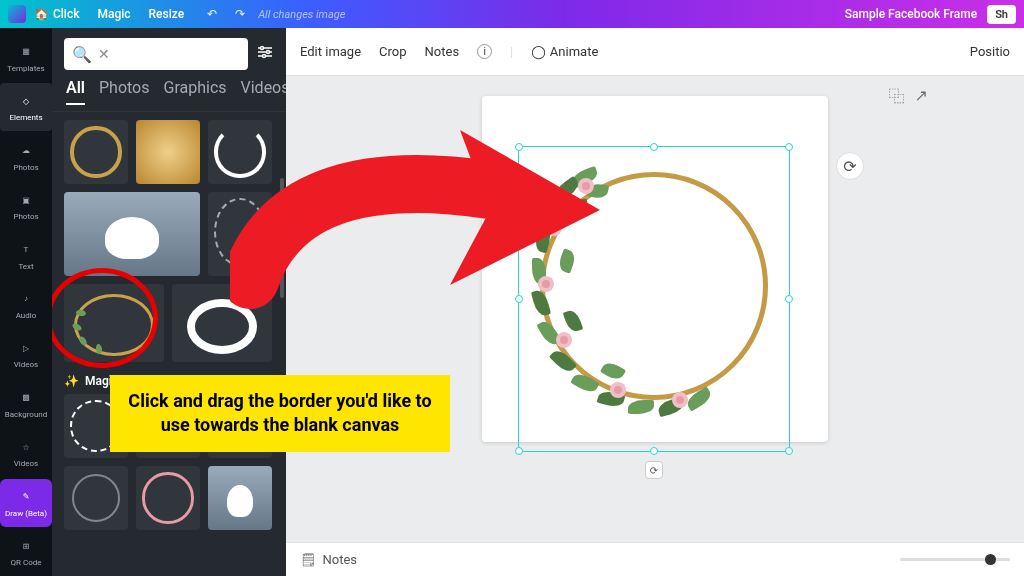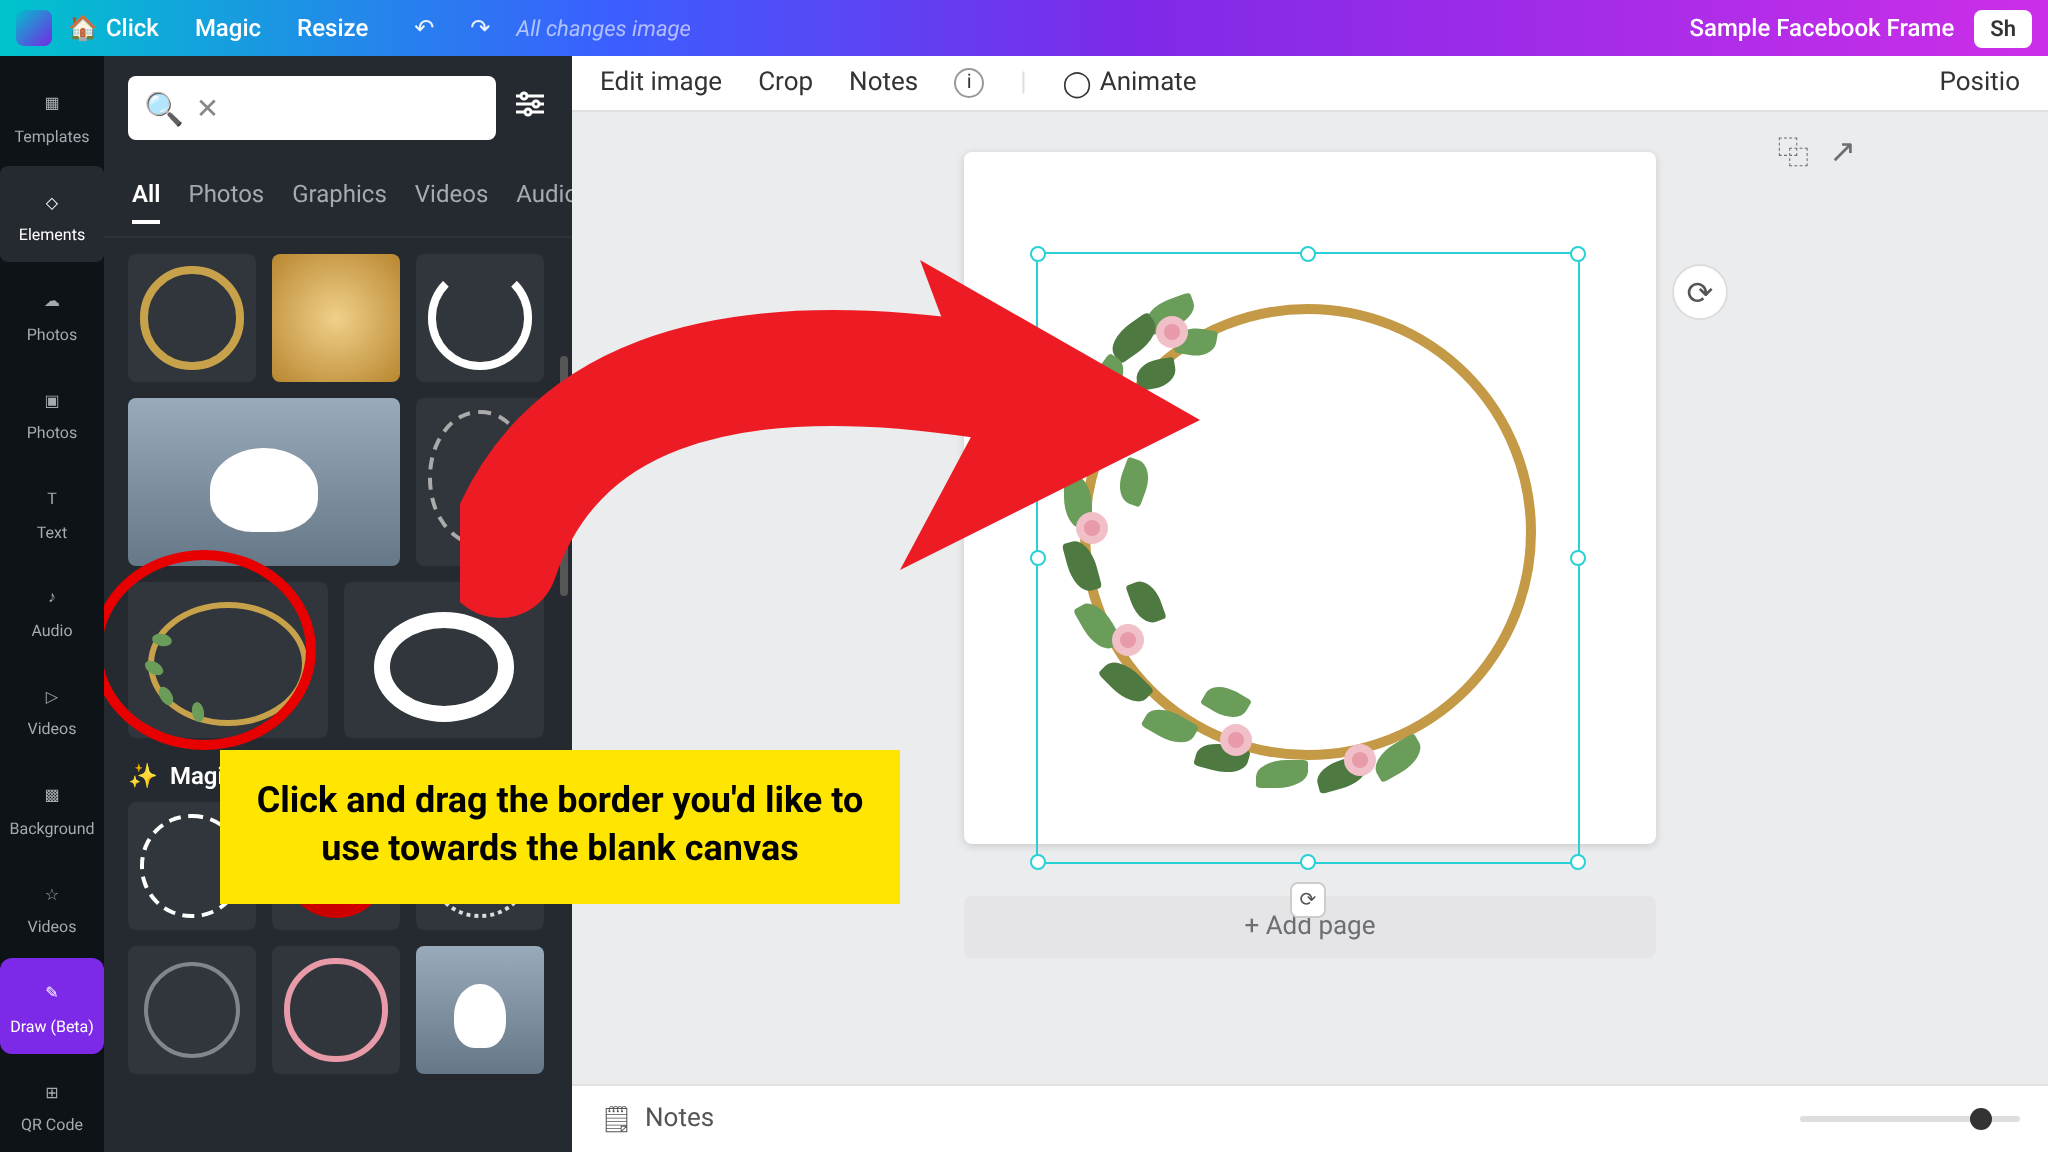--- a/index.html
+++ b/index.html
@@ -26,21 +26,21 @@
   .rail .ricon { width:18px; height:18px; display:flex; align-items:center; justify-content:center; }
 
   
   .panel { width: 234px; background:#252a30; display:flex; flex-direction:column; position:relative; }
   .search-wrap { padding:10px 12px 8px; display:flex; gap:8px; align-items:center; }
   .search { flex:1; background:#fff; border-radius:4px; height:32px; display:flex; align-items:center; padding:0 8px; gap:6px; }
   .search input { border:none; outline:none; flex:1; font-size:13px; color:#333; background:transparent; }
   .search .sicon { color:#777; }
   .search .clear { color:#888; cursor:pointer; font-size:14px; }
   .filter { color:#fff; cursor:pointer; }
-  .tabs { display:flex; gap:14px; padding:0 14px 6px; font-size:12px; color:#a6aab0; border-bottom:1px solid rgba(255,255,255,.05);margin-top:12px;}
+  .tabs { display:flex; gap:14px; padding:0 14px 6px; font-size:16px; color:#a6aab0; border-bottom:1px solid rgba(255,255,255,.05);}
   .tabs .tab { padding-bottom:6px; cursor:pointer; }
   .tabs .tab.active { color:#fff; border-bottom:2px solid #fff; font-weight:600; }
   .results { flex:1; overflow:hidden; padding:8px 12px; position:relative; }
   .grid-row { display:flex; gap:8px; margin-bottom:8px; }
   .thumb { border-radius:4px; position:relative; overflow:hidden; background:#30363c; }
   .t-sm { width:64px; height:64px; }
   .t-wide { width:136px; height:84px; }
   .t-med { width:64px; height:84px; }
   .t-half { width:100px; height:78px; }
   .gold-ring { border:4px solid #c8a24a; border-radius:50%; width:80%; height:80%; margin:10%; }
@@ -62,21 +62,21 @@
   .panel .collapse { position:absolute; right:-8px; top:270px; width:10px; height:44px; background:#252a30; border-radius:0 4px 4px 0; display:flex; align-items:center; justify-content:center; color:#888; font-size:9px; cursor:pointer;}
 
   
   .callout { position:absolute; left:110px; top:375px; width:340px; background:#ffe600; padding:14px 18px; font-size:18px; font-weight:700; color:#000; text-align:center; line-height:1.35; z-index:20; }
 
   
   .arrow { position:absolute; left:230px; top:120px; width:380px; height:220px; z-index:15; pointer-events:none; }
 
   
   .canvas-area { flex:1; background:#ebecee; display:flex; flex-direction:column; position:relative; }
-  .context-bar { height:28px; background:#fff; border-bottom:1px solid #e0e0e0; display:flex; align-items:center; padding:0 14px; gap:18px; font-size:13px; color:#333; }
+  .context-bar { height:48px; background:#fff; border-bottom:1px solid #e0e0e0; display:flex; align-items:center; padding:0 14px; gap:18px; font-size:13px; color:#333; }
   .context-bar .item { cursor:pointer; display:flex; align-items:center; gap:4px; }
   .context-bar .sep { color:#ddd; }
   .context-bar .right { margin-left:auto; font-size:13px; color:#333; cursor:pointer; }
   .stage { flex:1; display:flex; flex-direction:column; align-items:center; padding-top:20px; overflow:hidden; position:relative;}
   .page-tools { position:absolute; right:96px; top:10px; display:flex; gap:10px; color:#6b6e73; }
   .page-tools span{cursor:pointer;}
   .canvas { width:346px; height:346px; background:#fff; box-shadow:0 1px 4px rgba(0,0,0,.15); position:relative; border-radius:4px; }
   .sel { position:absolute; left:36px; top:50px; width:272px; height:306px; border:1px solid #29d1d6; }
   .sel .h { position:absolute; width:8px; height:8px; background:#fff; border:1px solid #29d1d6; border-radius:50%; }
   .sel .h.tl{left:-4px;top:-4px}.sel .h.tr{right:-4px;top:-4px}.sel .h.bl{left:-4px;bottom:-4px}.sel .h.br{right:-4px;bottom:-4px}
@@ -319,21 +319,20 @@
 
           <div class="flower" style="left:46px;top:14px"></div>
           <div class="flower" style="left:14px;top:56px"></div>
           <div class="flower" style="left:6px;top:112px"></div>
           <div class="flower" style="left:24px;top:168px"></div>
           <div class="flower" style="left:78px;top:218px"></div>
           <div class="flower" style="left:140px;top:228px"></div>
         </div>
       </div>
 
-      <div class="addpage">+ Add page</div>
     </div>
 
     <div class="bottombar">
       <span style="display:flex;align-items:center;gap:6px">
           <span>🗒</span>
           <span>Notes</span>
         </span>
       <div class="right">
         <div class="slider">
             <div class="knob"></div>

